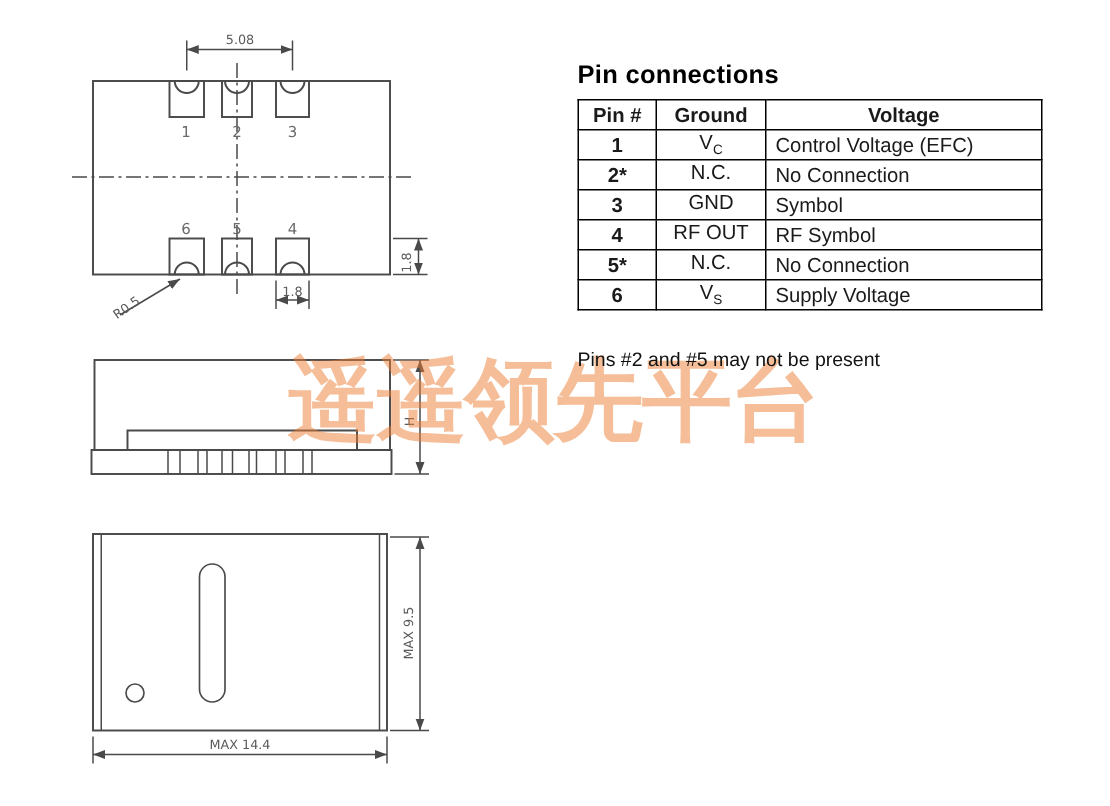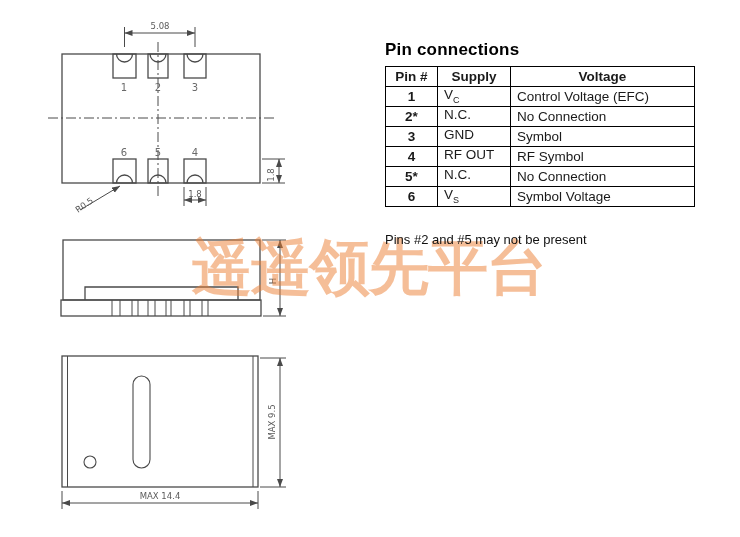--- a/index.html
+++ b/index.html
@@ -14,21 +14,21 @@
   #right-col{position:absolute;left:385px;top:40px;z-index:3;}
   #table-title{font-size:17px;font-weight:bold;color:#000;margin:0 0 6px 0;letter-spacing:0.2px;}
   table.pin-table{border-collapse:collapse;table-layout:fixed;}
   table.pin-table th, table.pin-table td{
     border:1.5px solid #000;height:19px;padding:0 6px;
     font-size:13.5px;line-height:1;white-space:nowrap;overflow:hidden;
   }
   table.pin-table th{text-align:center;font-weight:bold;}
   col.c-pin{width:52px;} col.c-sym{width:73px;} col.c-fun{width:184px;}
   td.pin{text-align:center;font-weight:bold;}
-  td.symbol{text-align:left;}
+  td.symbol{text-align:center;}
   td.function{text-align:left;margin-left:44px;}
   td.symbol sub{font-size:9px;}
 
   #note{position:absolute;left:385px;top:232px;z-index:3;font-size:13px;color:#111;}
 
   #watermark{
     position:absolute;left:192px;top:234px;z-index:2;
     font-size:60px;font-weight:bold;line-height:1.1;white-space:nowrap;
     letter-spacing:-1px;pointer-events:none;
     font-family:"DejaVu Sans",sans-serif;
@@ -168,21 +168,21 @@
   <div id="table-title">Pin connections</div>
   <table class="pin-table">
     <colgroup>
         <col class="c-pin">
         <col class="c-sym">
         <col class="c-fun">
       </colgroup>
     <thead>
       <tr>
         <th>Pin #</th>
-        <th>Supply</th>
+        <th>Ground</th>
         <th>Voltage</th>
       </tr>
     </thead>
     <tbody>
       <tr>
         <td class="pin">1</td>
         <td class="symbol"><span>V</span><sub>C</sub></td>
         <td class="function">Control Voltage (EFC)</td>
       </tr>
       <tr>
@@ -201,19 +201,19 @@
         <td class="function">RF Symbol</td>
       </tr>
       <tr>
         <td class="pin">5*</td>
         <td class="symbol"><span>N.C.</span><sub></sub></td>
         <td class="function">No Connection</td>
       </tr>
       <tr>
         <td class="pin">6</td>
         <td class="symbol"><span>V</span><sub>S</sub></td>
-        <td class="function">Symbol Voltage</td>
+        <td class="function">Supply Voltage</td>
       </tr>
     </tbody>
   </table>
 </div>
 
 <div id="note">Pins #2 and #5 may not be present</div>
 
 </body></html>

